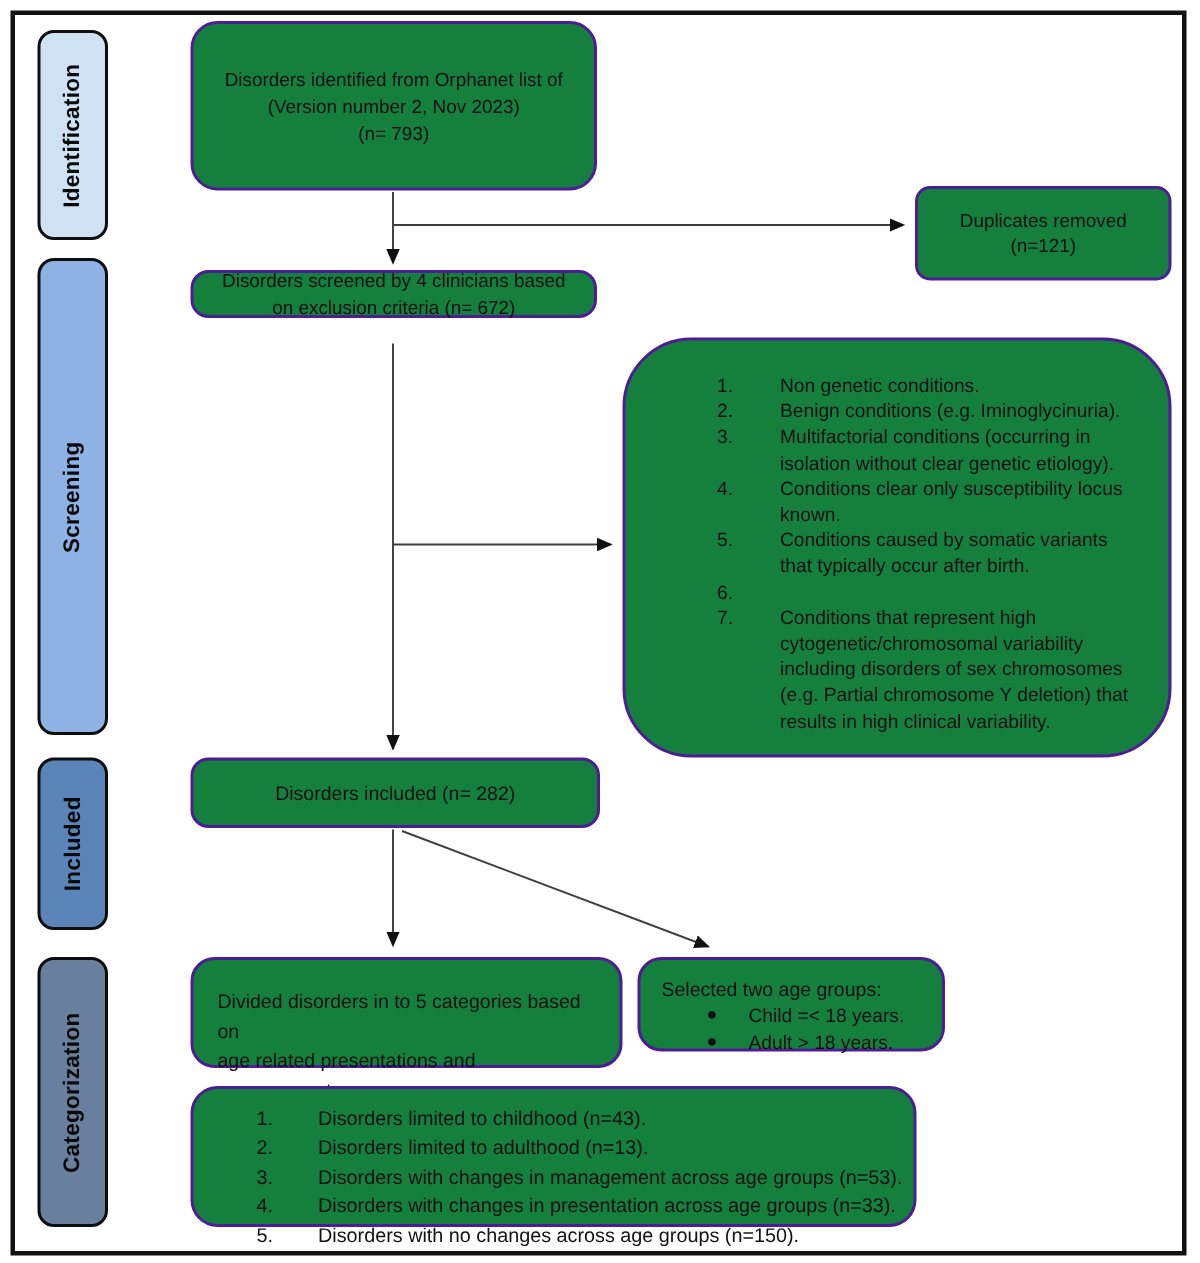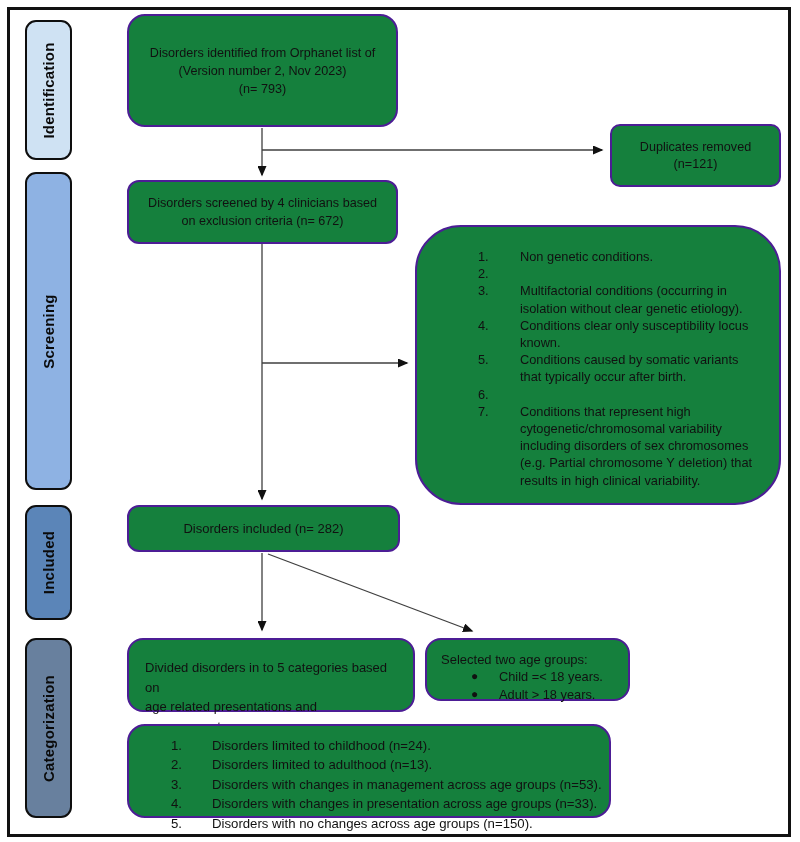--- a/index.html
+++ b/index.html
@@ -90,32 +90,33 @@
     <div class="ln">Disorders identified from Orphanet list of</div>
     <div class="ln">(Version number 2, Nov 2023)</div>
     <div class="ln">(n= 793)</div>
   </div>
 
   <div class="fbox center small" style="left:610px;top:124px;width:171px;height:63px;border-radius:10px;">
     <div class="ln">Duplicates removed</div>
     <div class="ln">(n=121)</div>
   </div>
 
-  <div class="fbox center" style="left:127px;top:180px;width:271px;height:64px;border-radius:12px;">
+  <div class="fbox center" style="left:127px;top:180px;width:271px;height:32px;border-radius:12px;">
     <div class="ln">Disorders screened by 4 clinicians based</div>
     <div class="ln">on exclusion criteria  (n= 672)</div>
   </div>
 
   <div class="fbox" style="left:415px;top:225px;width:366px;height:280px;border-radius:46px;padding:21px 18px 0 23px;">
     <div class="ex-item">
       <span class="num">1.</span>
       <span>Non genetic conditions.</span>
     </div>
     <div class="ex-item">
       <span class="num">2.</span>
+      <span>Benign conditions (e.g. Iminoglycinuria).</span>
     </div>
     <div class="ex-item">
       <span class="num">3.</span>
       <span>Multifactorial conditions (occurring in isolation without clear genetic etiology).</span>
     </div>
     <div class="ex-item">
       <span class="num">4.</span>
       <span>Conditions clear only susceptibility locus known.</span>
     </div>
     <div class="ex-item">
@@ -148,21 +149,21 @@
     </div>
     <div class="bul-item">
       <span class="dot">●</span>
       <span>Adult &gt; 18 years.</span>
     </div>
   </div>
 
   <div class="fbox" style="left:127px;top:724px;width:484px;height:94px;border-radius:18px;padding:10px 0 0 0;">
     <div class="cat-item">
       <span>1.</span>
-      <span>Disorders limited to childhood (n=24).</span>
+      <span>Disorders limited to childhood (n=43).</span>
     </div>
     <div class="cat-item">
       <span>2.</span>
       <span>Disorders limited to adulthood (n=13).</span>
     </div>
     <div class="cat-item">
       <span>3.</span>
       <span>Disorders with changes in management across age groups (n=53).</span>
     </div>
     <div class="cat-item">

